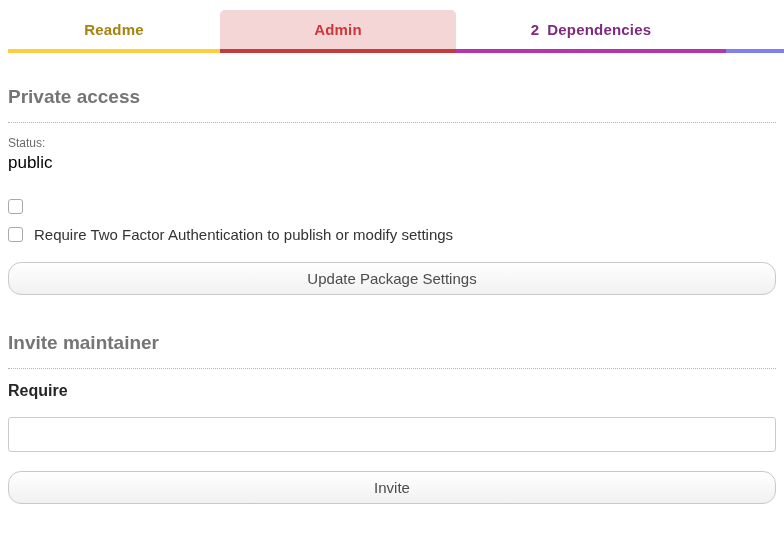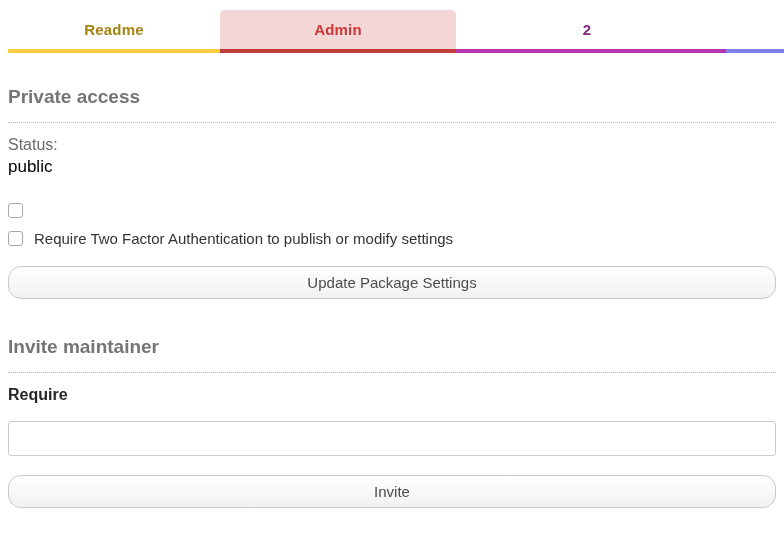--- a/index.html
+++ b/index.html
@@ -54,21 +54,21 @@
   .section-invite  { margin-top: 37px; }
   .dotted-divider {
     border: none;
     border-bottom: 1px dotted #b4b4b4;
     margin: 14px 0 0 0;
     height: 0;
   }
 
   .status-label {
     margin-top: 13px;
-    font-size: 16px;
+    font-size: 12px;
     color: #6b6b6b;
   }
   .status-value {
     margin-top: 3px;
     font-size: 17px;
     font-weight: 500;
     color: #000000;
   }
 
   .checkbox-group { margin-top: 26px; }
@@ -132,20 +132,21 @@
   <div class="tab tab-readme" style="color: rgb(165, 131, 15); border-bottom-color: rgb(255, 205, 61);">
     <span>Readme</span>
   </div>
 
   <div class="tab tab-admin" style="color: rgb(203, 56, 55); border-bottom-color: rgb(194, 61, 60); background-color: rgb(244, 214, 214);">
     <span>Admin</span>
   </div>
 
   <div class="tab tab-dependencies" style="color: rgb(125, 42, 127); border-bottom-color: rgb(181, 52, 176);">
     <span class="count">2</span>
+    <span>Dependencies</span>
   </div>
 
   <div class="tab tab-dependents" style="color: rgb(67, 63, 156); border-bottom-color: rgb(129, 127, 240);">
     <span class="count">0</span>
     <span></span>
   </div>
 </nav>
 
 <main class="content">
 

